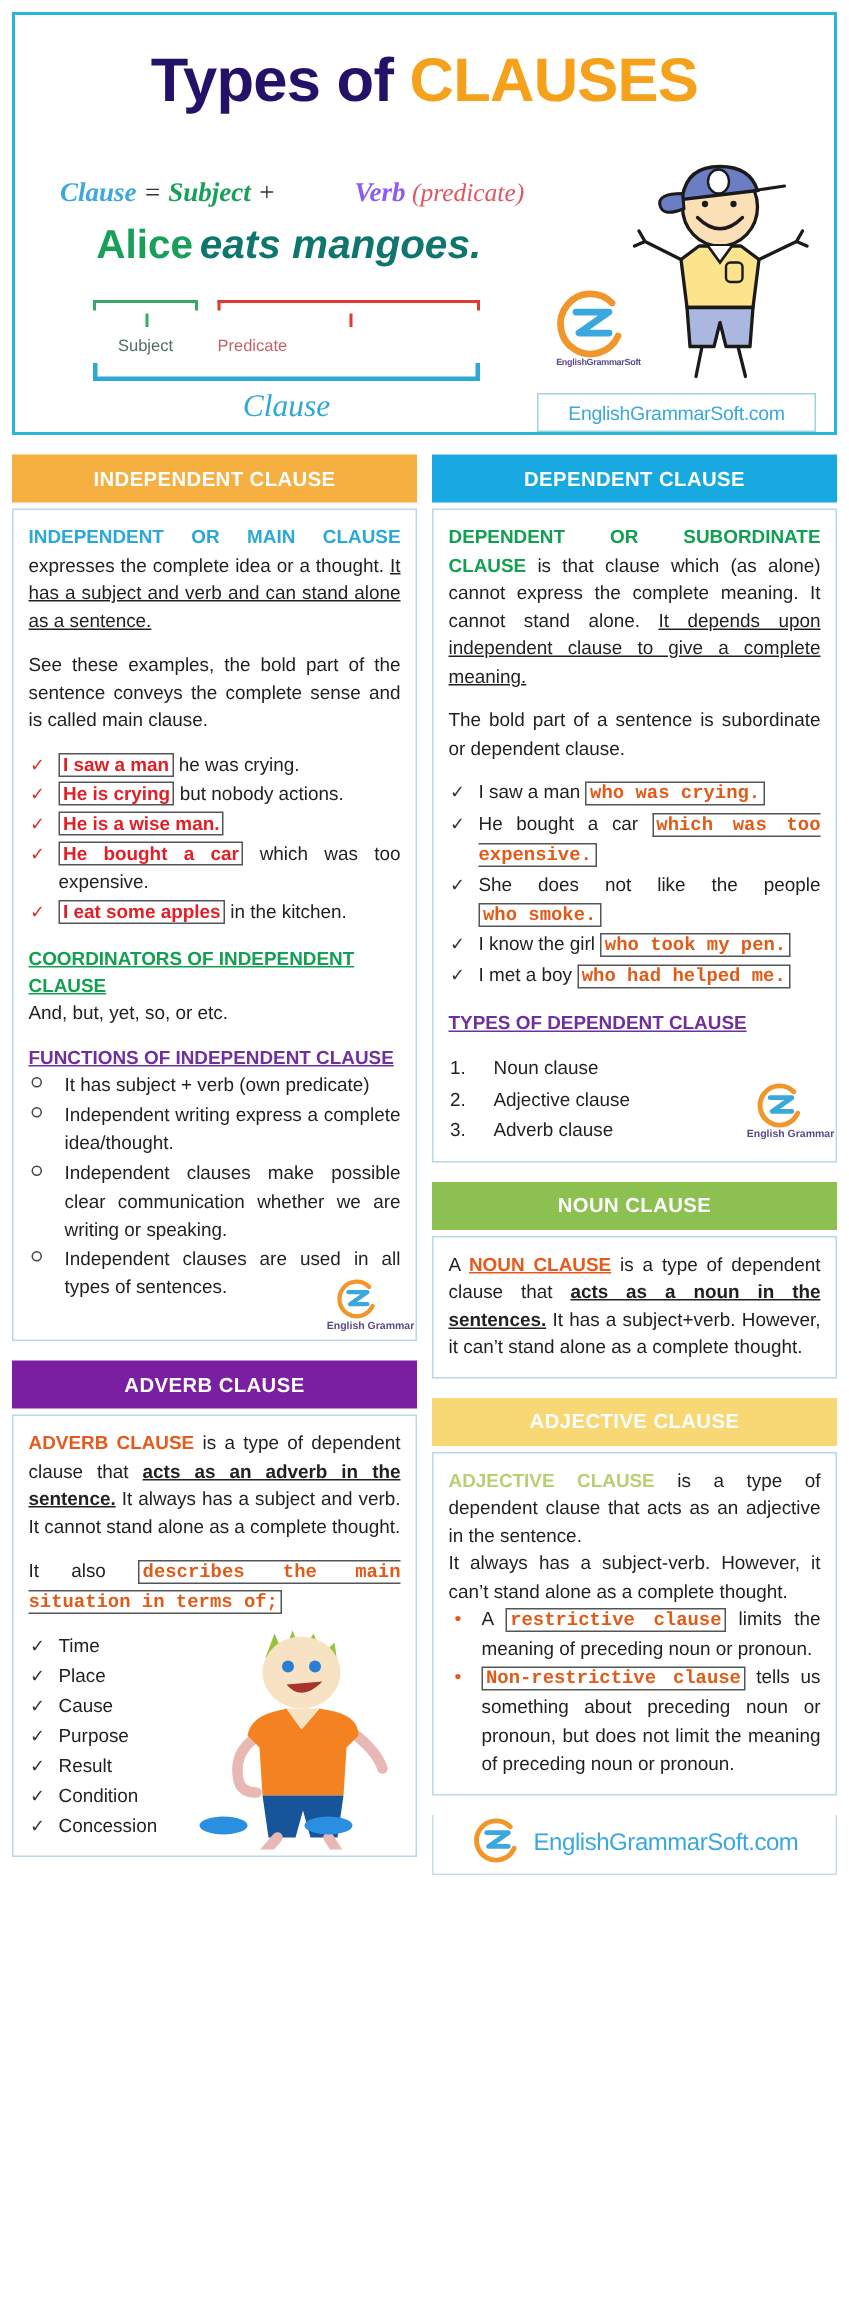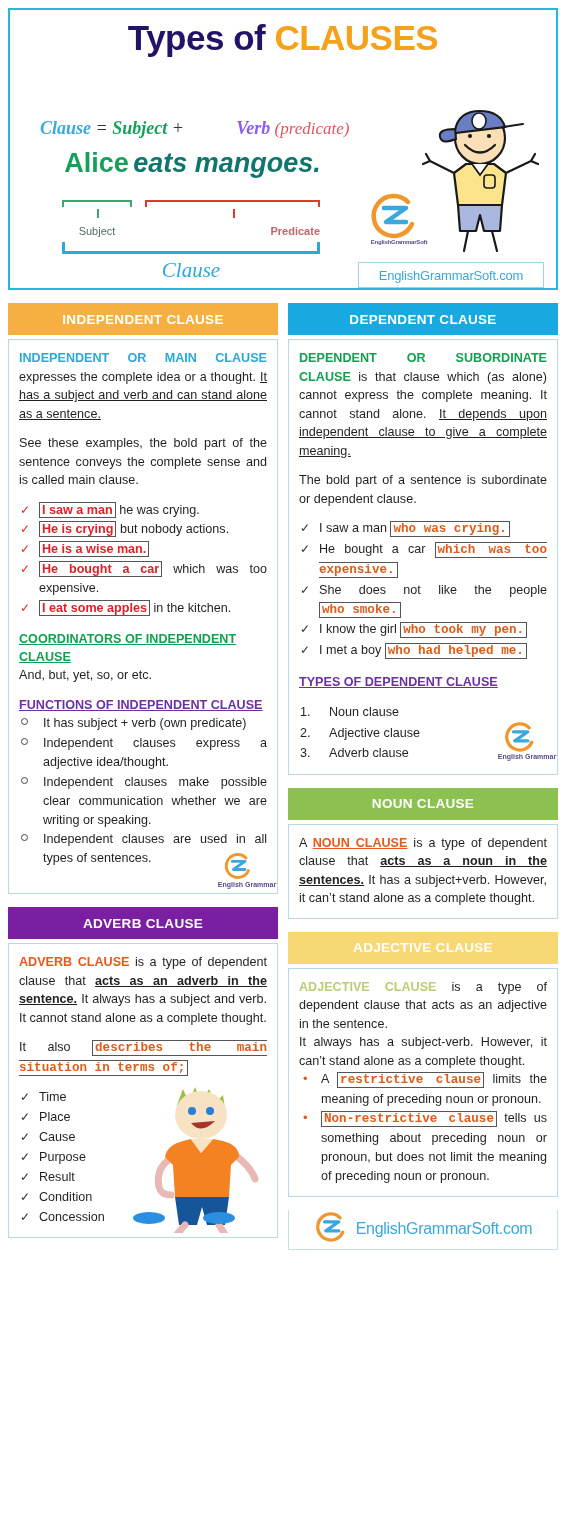--- a/index.html
+++ b/index.html
@@ -20,24 +20,24 @@
   
   .hero {
     position: absolute;
     left: 8px; top: 8px;
     width: 550px; height: 282px;
     border: 2px solid #29b6d8;
     background: #ffffff;
   }
   .hero-title {
     text-align: center;
-    font-size: 35px;
+    font-size: 41px;
     font-weight: bold;
     letter-spacing: -0.5px;
-    padding-top: 8px;
+    padding-top: 20px;
     white-space: nowrap;
   }
   .t-dark { color: #241268; }
   .t-orange { color: #f5a11b; }
 
   .formula {
     position: absolute;
     left: 30px; top: 108px;
     width: 305px;
     text-align: center;
@@ -86,21 +86,21 @@
   .brk-subject .stem { position:absolute; left:50%; top:7px; width:0; height:9px; border-left:2px solid #39a96b; }
   .brk-pred { left: 135px; top: 190px; width: 175px; border-color: #e1382f; }
   .brk-pred .stem { position:absolute; left:50%; top:7px; width:0; height:9px; border-left:2px solid #e1382f; }
 
   .lbl-subject {
     position: absolute; left: 52px; top: 215px; width: 70px;
     text-align: center; font-size: 11px; color: #4f6f63;
   }
   .lbl-predicate {
     position: absolute; left: 135px; top: 215px; width: 175px;
-    text-align: right; font-size: 11px; color: #c2656a; font-weight: bold;
+    text-align: left; font-size: 11px; color: #c2656a;
   }
   .brk-clause {
     position: absolute; left: 52px; top: 232px; width: 258px; height: 12px;
     border-bottom: 3px solid #2fa8d6;
     border-left: 3px solid #2fa8d6;
     border-right: 3px solid #2fa8d6;
   }
   .lbl-clause {
     position: absolute; left: 52px; top: 248px; width: 258px;
     text-align: center;
@@ -361,21 +361,21 @@
       </ul>
 
       <div class="blank"></div>
       <div class="subhead sh-green">COORDINATORS OF INDEPENDENT CLAUSE</div>
       <p>And, but, yet, so, or etc.</p>
       <div class="blank"></div>
       <div class="subhead sh-purple">FUNCTIONS OF INDEPENDENT CLAUSE</div>
 
       <ul class="circles">
         <li><i class="ring"></i><span>It has subject + verb (own predicate)</span></li>
-        <li><i class="ring"></i><span>Independent clauses express a adjective idea/thought.</span></li>
+        <li><i class="ring"></i><span>Independent writing express a complete idea/thought.</span></li>
         <li><i class="ring"></i><span>Independent clauses make possible clear communication whether we are writing or speaking.</span></li>
         <li><i class="ring"></i><span>Independent clauses are used in all types of sentences.</span></li>
       </ul>
 
       <div class="mini-logo mini-logo2" style="right:10px; bottom:6px;">
         <svg width="30" height="30" viewBox="0 0 52 52">
           <path d="M40 12 A20 20 0 1 0 44 34" stroke="#f0962a" stroke-width="5" fill="none" stroke-linecap="round"></path>
           <path d="M16 18 L38 18 L18 32 L38 32" stroke="#3aa8dd" stroke-width="5" fill="none" stroke-linejoin="round" stroke-linecap="round"></path>
         </svg>
         <div class="ml-txt2">English Grammar</div>

